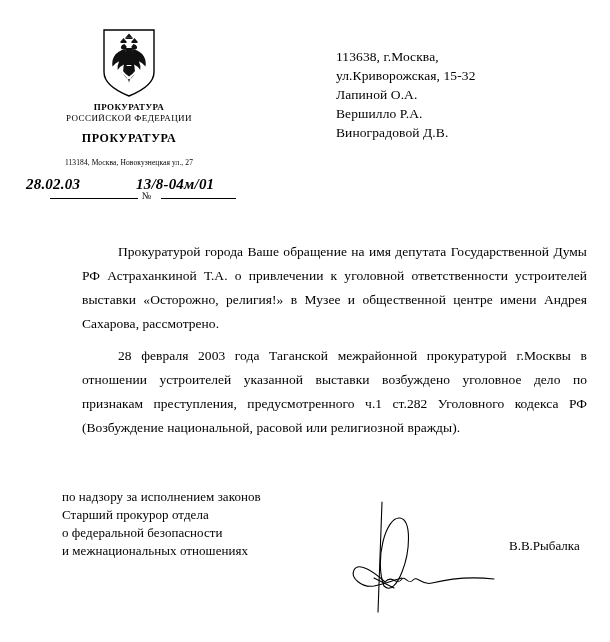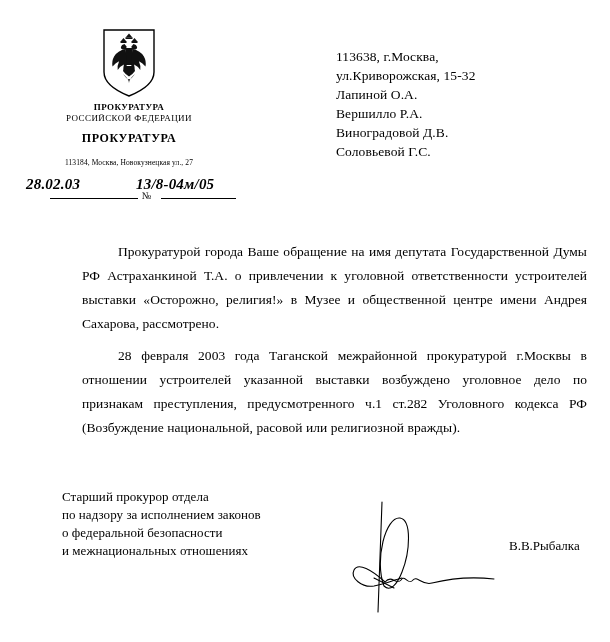--- a/index.html
+++ b/index.html
@@ -227,45 +227,44 @@
     <div class="org-line-1">ПРОКУРАТУРА</div>
     <div class="org-line-2">РОССИЙСКОЙ ФЕДЕРАЦИИ</div>
 
     <div class="org-main-1">ПРОКУРАТУРА</div>
 
     <div class="org-address">113184, Москва, Новокузнецкая ул., 27</div>
   </div>
 
   <div class="refrow">
     <span class="ref-date">28.02.03</span>
-    <span class="ref-num">13/8-04м/05</span>
+    <span class="ref-num">13/8-04м/01</span>
     <span class="rule-left"></span>
     <span class="no-sign">№</span>
     <span class="rule-right"></span>
   </div>
 
   <div class="recipient">
     <div class="addr-line">113638, г.Москва,</div>
     <div class="addr-line">ул.Криворожская, 15-32</div>
     <div class="names">
       <div>Лапиной О.А.</div>
       <div>Вершилло Р.А.</div>
       <div>Виноградовой Д.В.</div>
-      <div>Соловьевой Г.С.</div>
     </div>
   </div>
 
   <div class="body-text">
     <p>Прокуратурой города Ваше обращение на имя депутата Государственной Думы РФ Астраханкиной Т.А. о привлечении к уголовной ответственности устроителей выставки «Осторожно, религия!» в Музее и общественной центре имени Андрея Сахарова, рассмотрено.</p>
     <p>28 февраля 2003 года Таганской межрайонной прокуратурой г.Москвы в отношении устроителей указанной выставки возбуждено уголовное дело по признакам преступления, предусмотренного ч.1 ст.282 Уголовного кодекса РФ (Возбуждение национальной, расовой или религиозной вражды).</p>
   </div>
 
   <div class="sig-block">
+    <div>по надзору за исполнением законов</div>
     <div>Старший прокурор отдела</div>
-    <div>по надзору за исполнением законов</div>
     <div>о федеральной безопасности</div>
     <div>и межнациональных отношениях</div>
   </div>
 
   <svg class="signature-mark" viewBox="0 0 160 115">
     <g fill="none" stroke="#000" stroke-width="1.1" stroke-linecap="round">
 
       <path d="M38 2 L34 112"></path>
 
       <path d="M40 86 C30 60 42 16 56 18 C68 20 66 52 58 72 C53 85 46 92 40 86 Z"></path>

